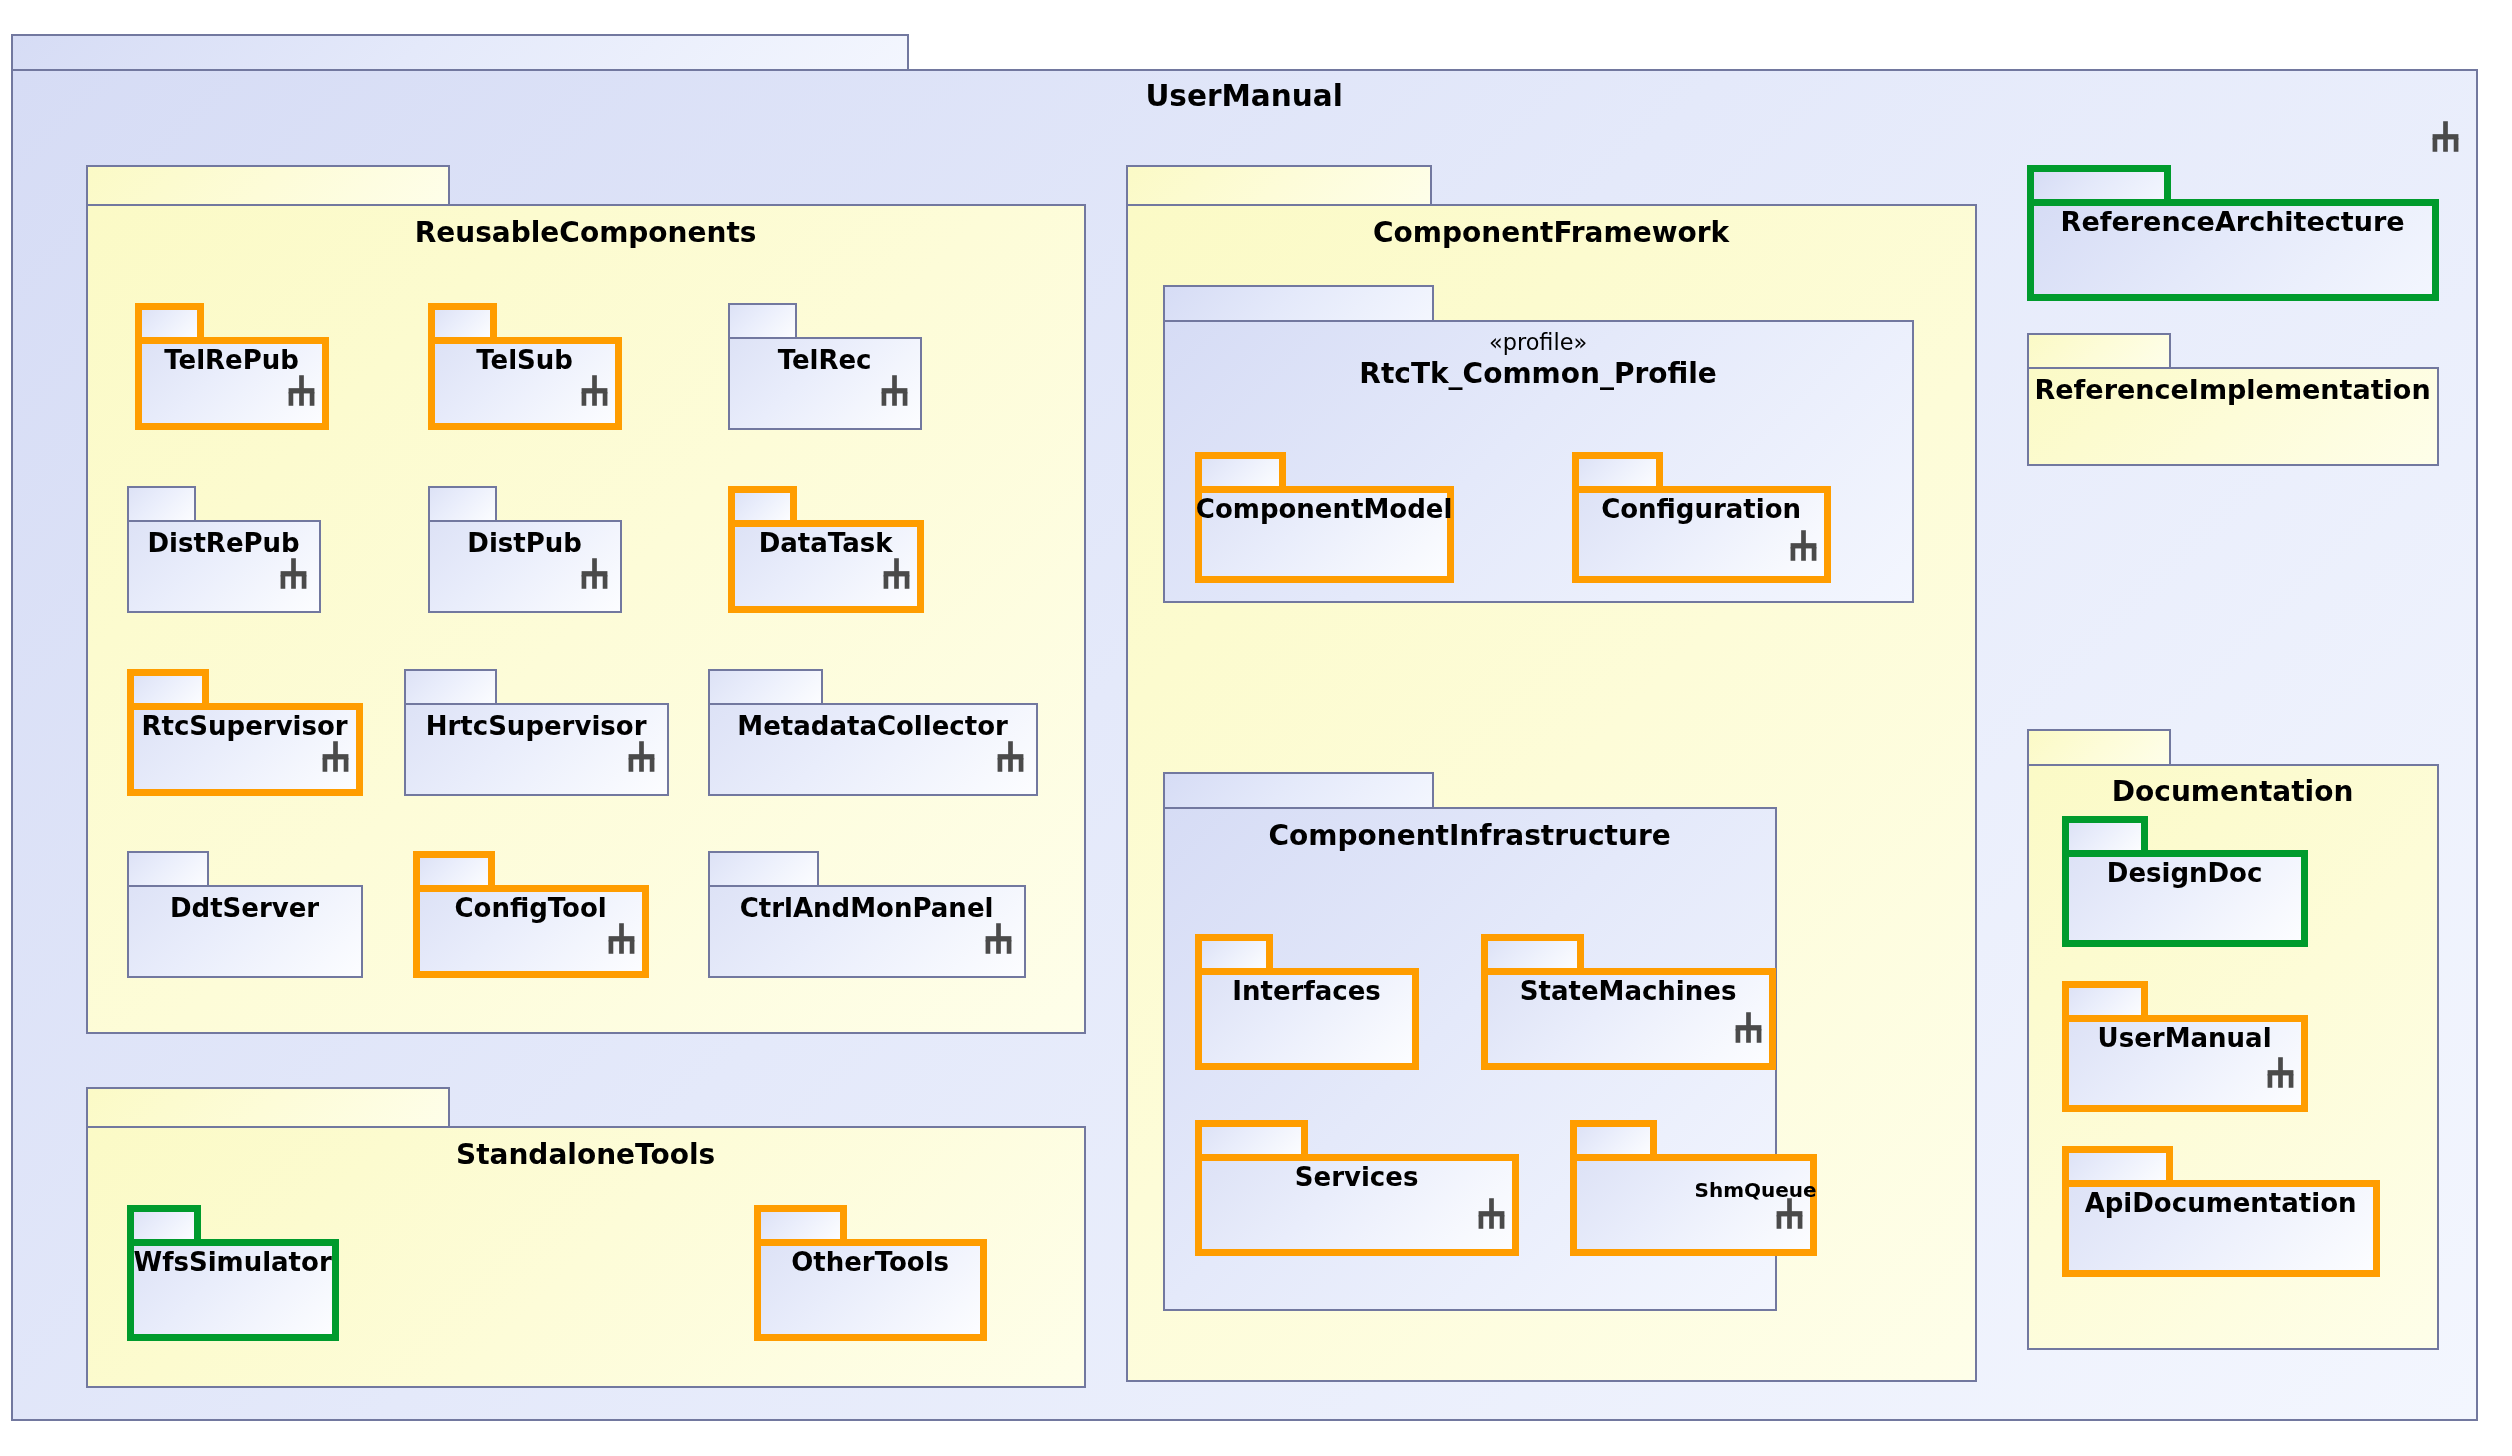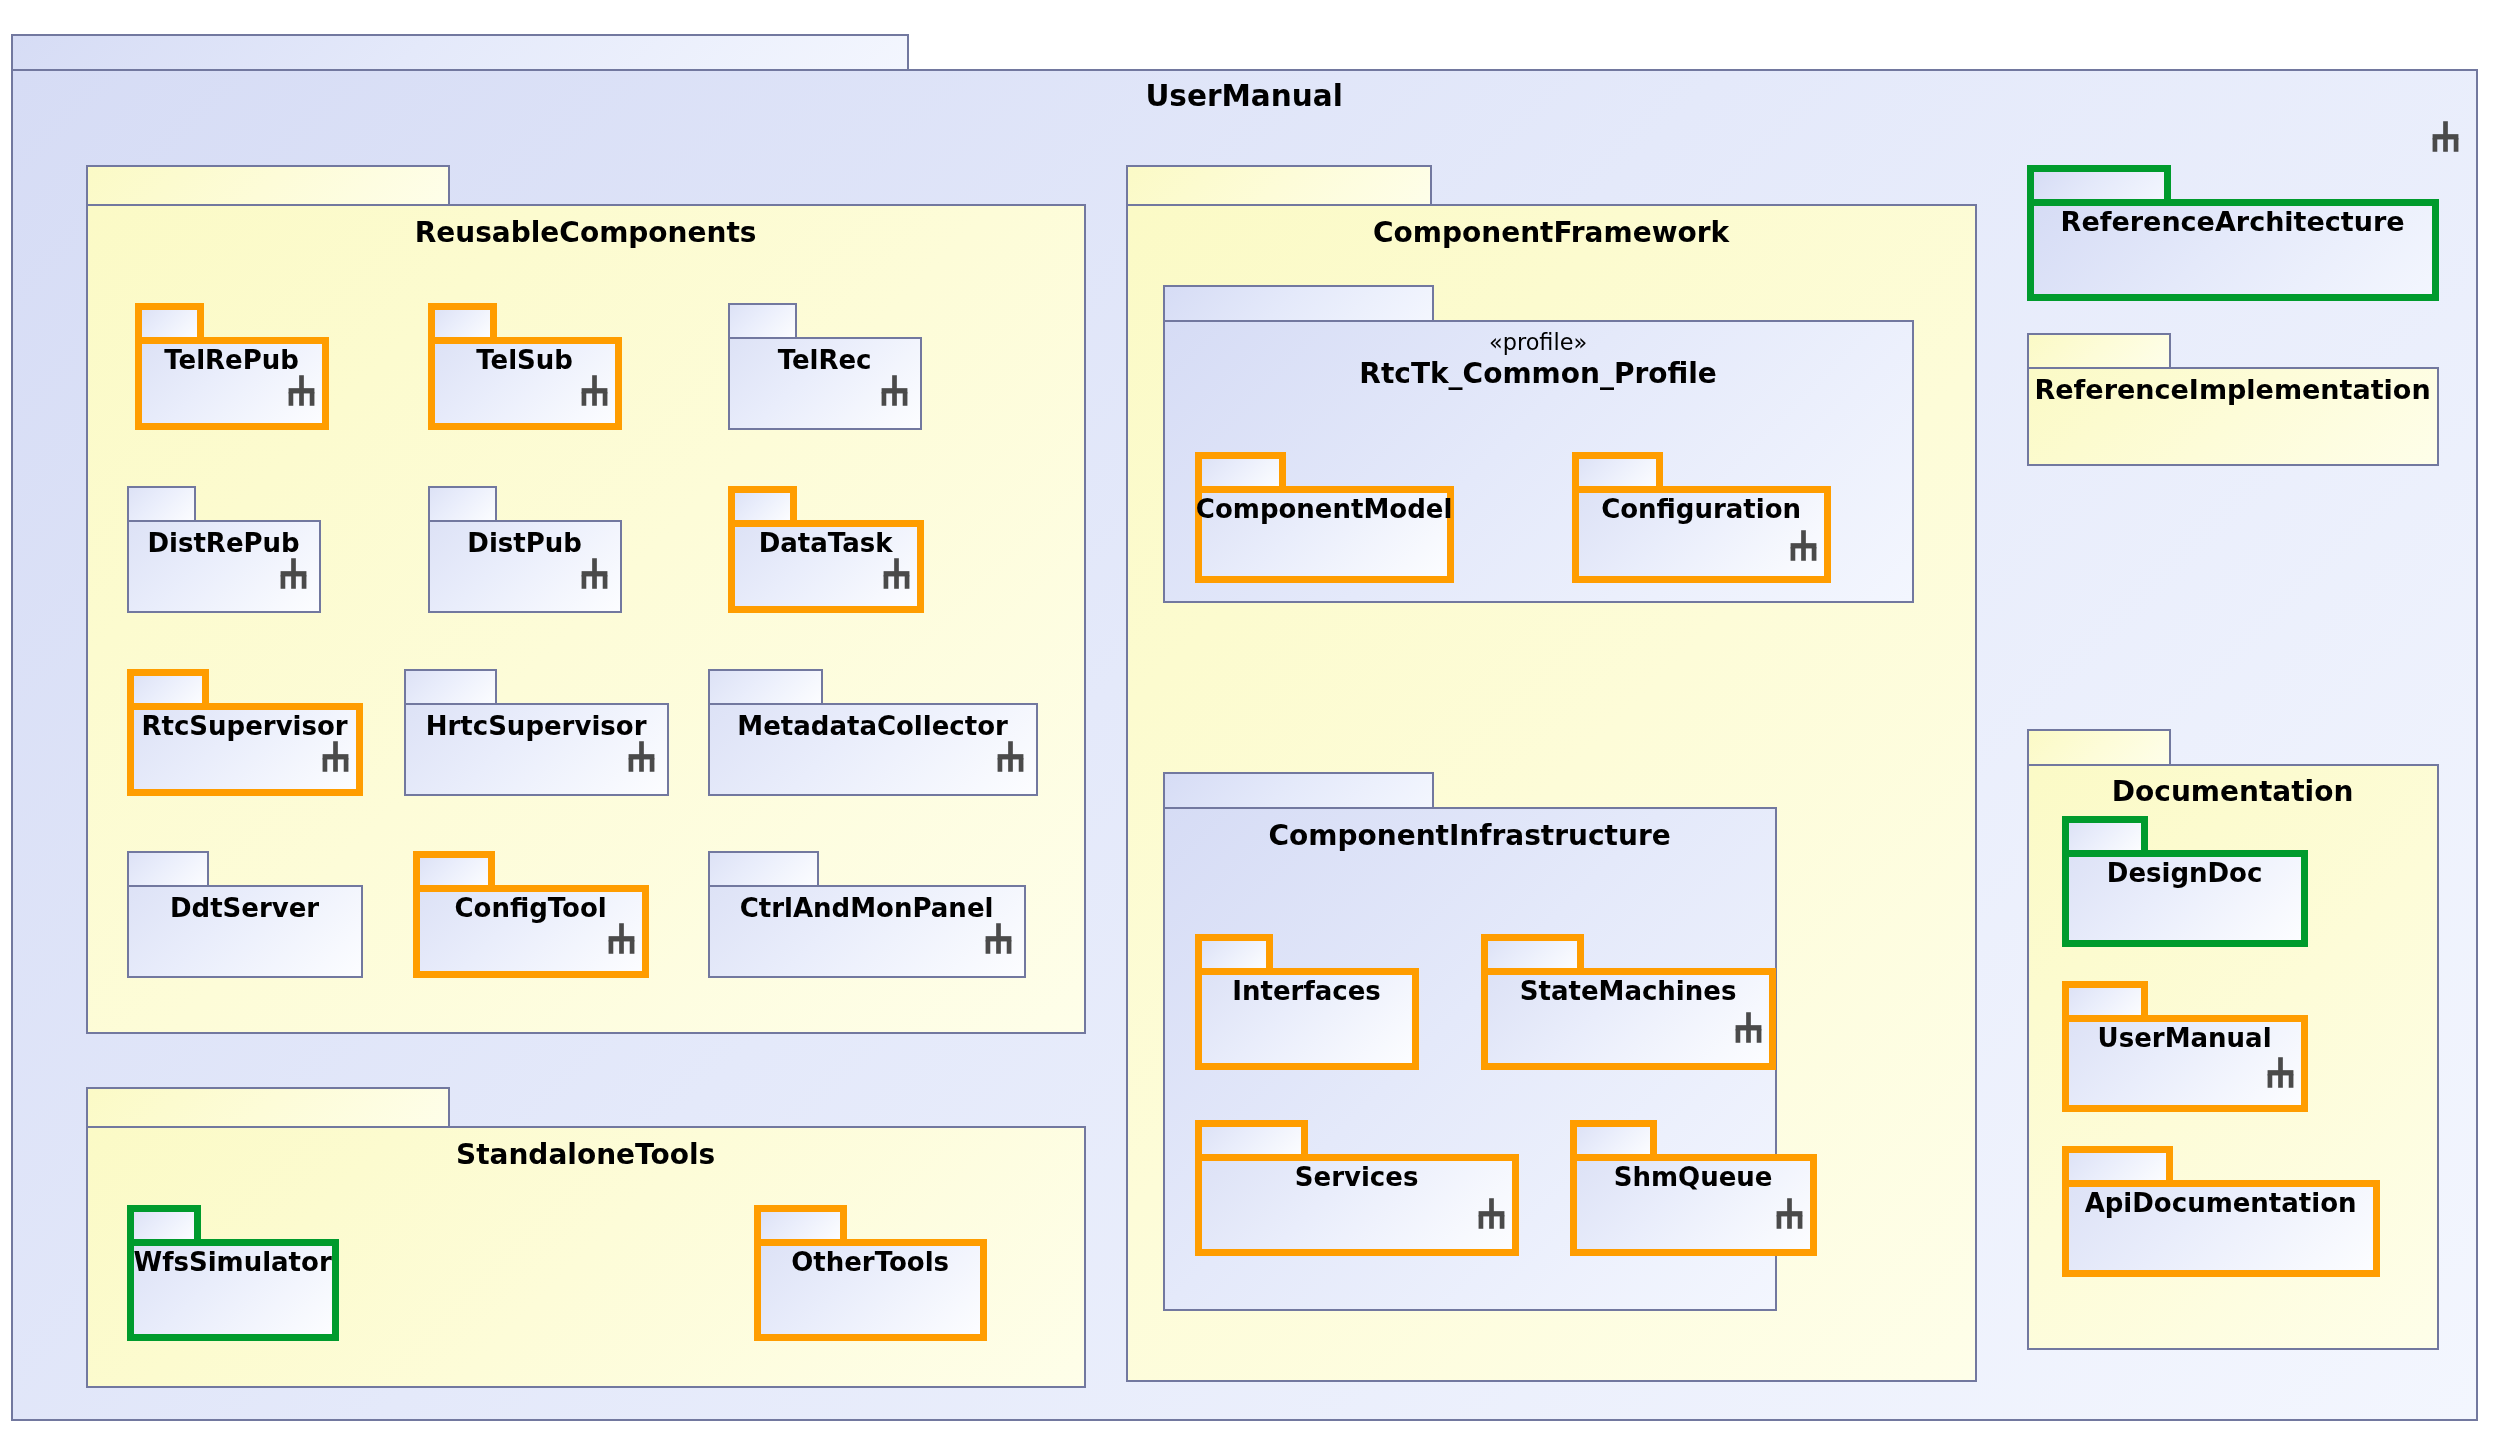--- a/index.html
+++ b/index.html
@@ -371,21 +371,21 @@
               <rect x="37" y="29" width="8" height="23" fill="#4a4a4a"></rect>
             </svg>
         </span>
       </div>
 
       <div class="pkg fill-leaf bd-orange" style="left:407px;top:348px;width:247px;height:136px;">
         <div class="shadow" style="left:7px;top:136px;width:247px;height:7px;"></div>
         <div class="shadow" style="left:247px;top:7.7px;width:7px;height:135px;"></div>
         <div class="tab" style="width:87px;height:34px;border-bottom:none;"></div>
         <div class="body" style="top:34px;height:102px;"></div>
-        <div class="title" style="top:42px;font-size:26px;">ShmQueue</div>
+        <div class="title" style="top:58px;font-size:20px;text-align:right;">ShmQueue</div>
         <span class="hicon" style="right:14px;bottom:27px;">
           <svg viewBox="0 0 46 52" width="27" height="31">
               <rect x="19" y="0" width="8" height="26" fill="#4a4a4a"></rect>
               <rect x="1" y="22" width="44" height="9" fill="#4a4a4a"></rect>
               <rect x="1" y="29" width="8" height="23" fill="#4a4a4a"></rect>
               <rect x="19" y="29" width="8" height="23" fill="#4a4a4a"></rect>
               <rect x="37" y="29" width="8" height="23" fill="#4a4a4a"></rect>
             </svg>
         </span>
       </div>

